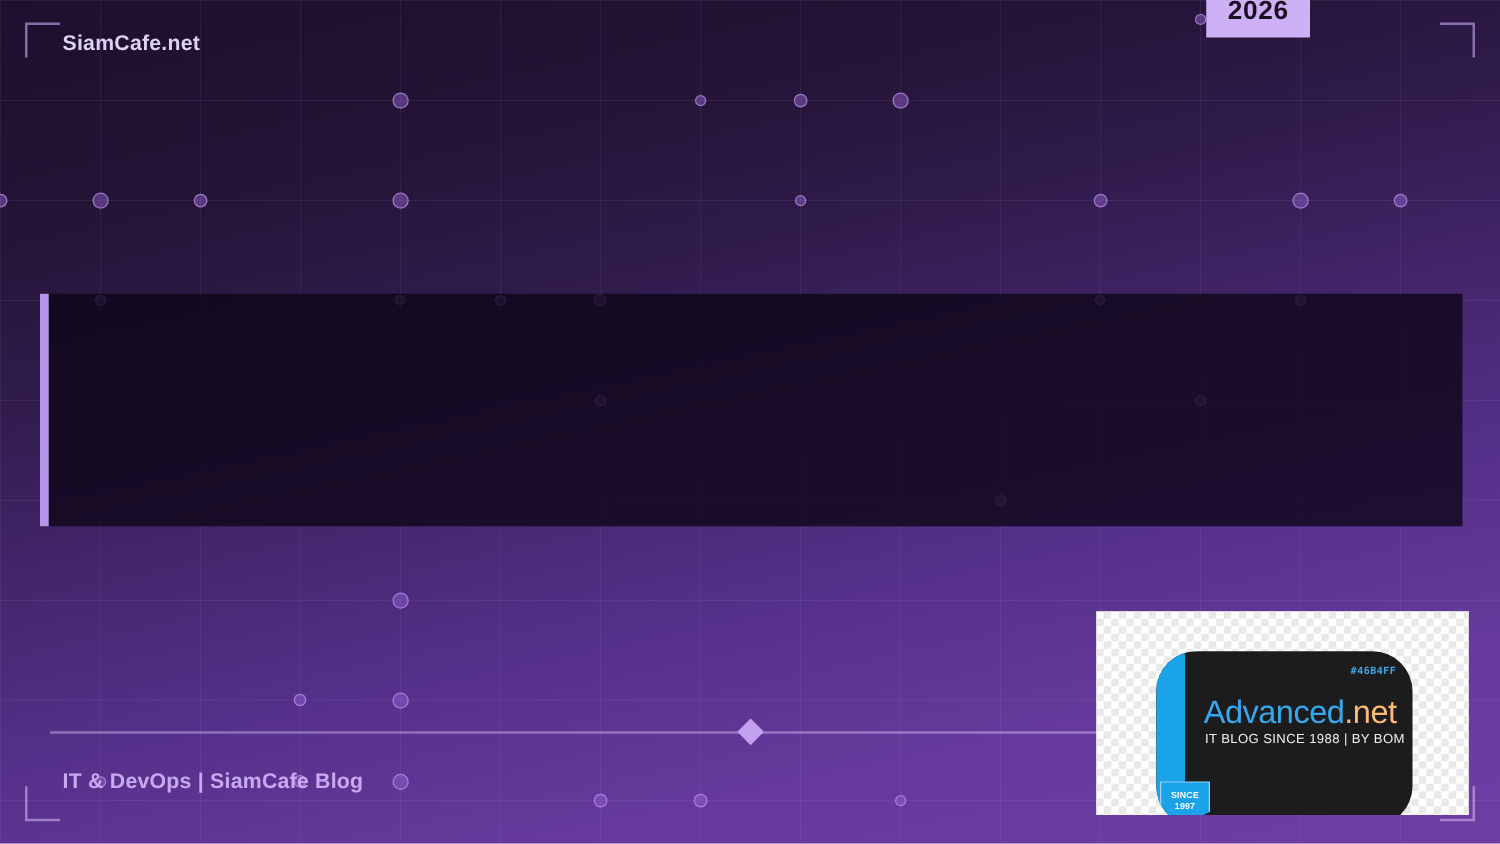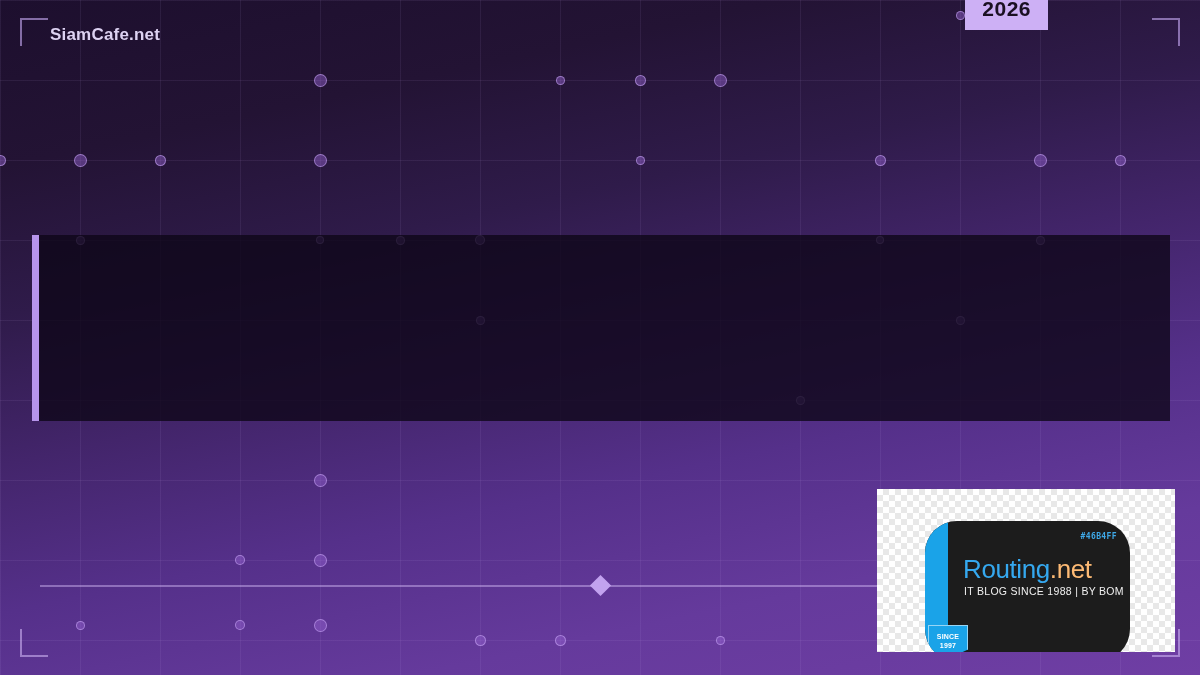--- a/index.html
+++ b/index.html
@@ -275,26 +275,27 @@
   <div class="brand">SiamCafe.net</div>
 
   <div class="year-badge">2026</div>
 
   <div class="title-panel"></div>
   <div class="title-accent"></div>
 
   <div class="divider"></div>
   <div class="divider-diamond"></div>
 
+  <div class="footer-text">IT &amp; DevOps | SiamCafe Blog</div>
 
   <div class="logo-card">
     <div class="logo-inner">
       <div class="logo-blue-strip"></div>
       <div class="logo-hex">#46B4FF</div>
-      <div class="logo-title"><span class="siam">Routing</span><span class="net">.net</span></div>
+      <div class="logo-title"><span class="siam">Advanced</span><span class="net">.net</span></div>
       <div class="logo-tag">IT BLOG SINCE 1988 | BY BOM</div>
       <div class="logo-ribbon">
         <div>SINCE</div>
         <div>1997</div>
       </div>
     </div>
   </div>
 
 </div>
 

